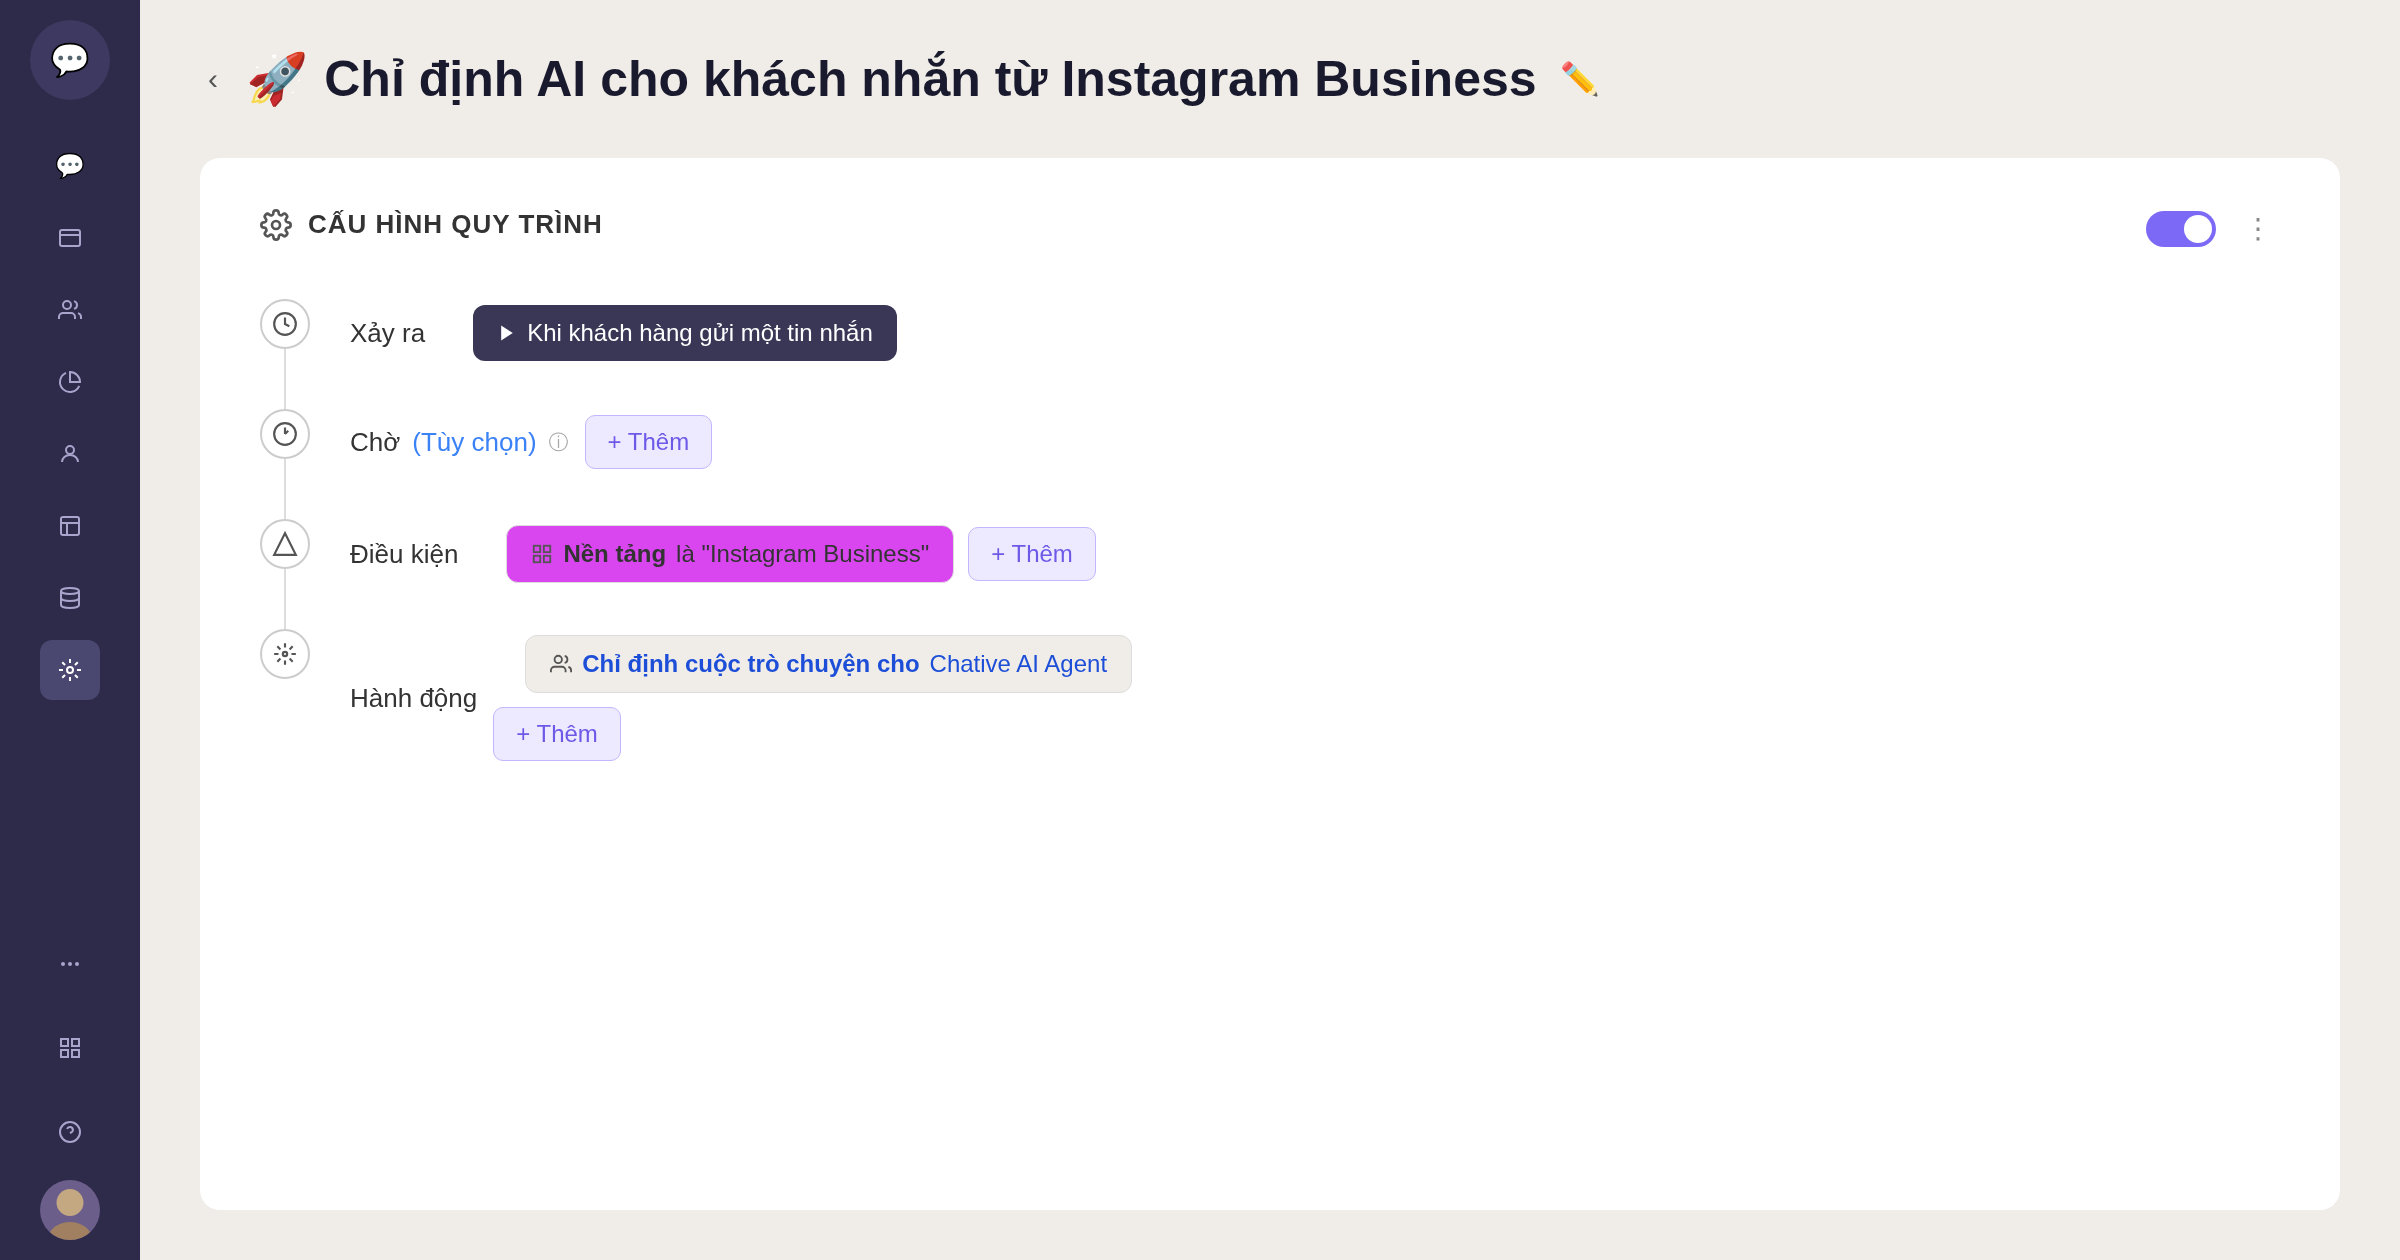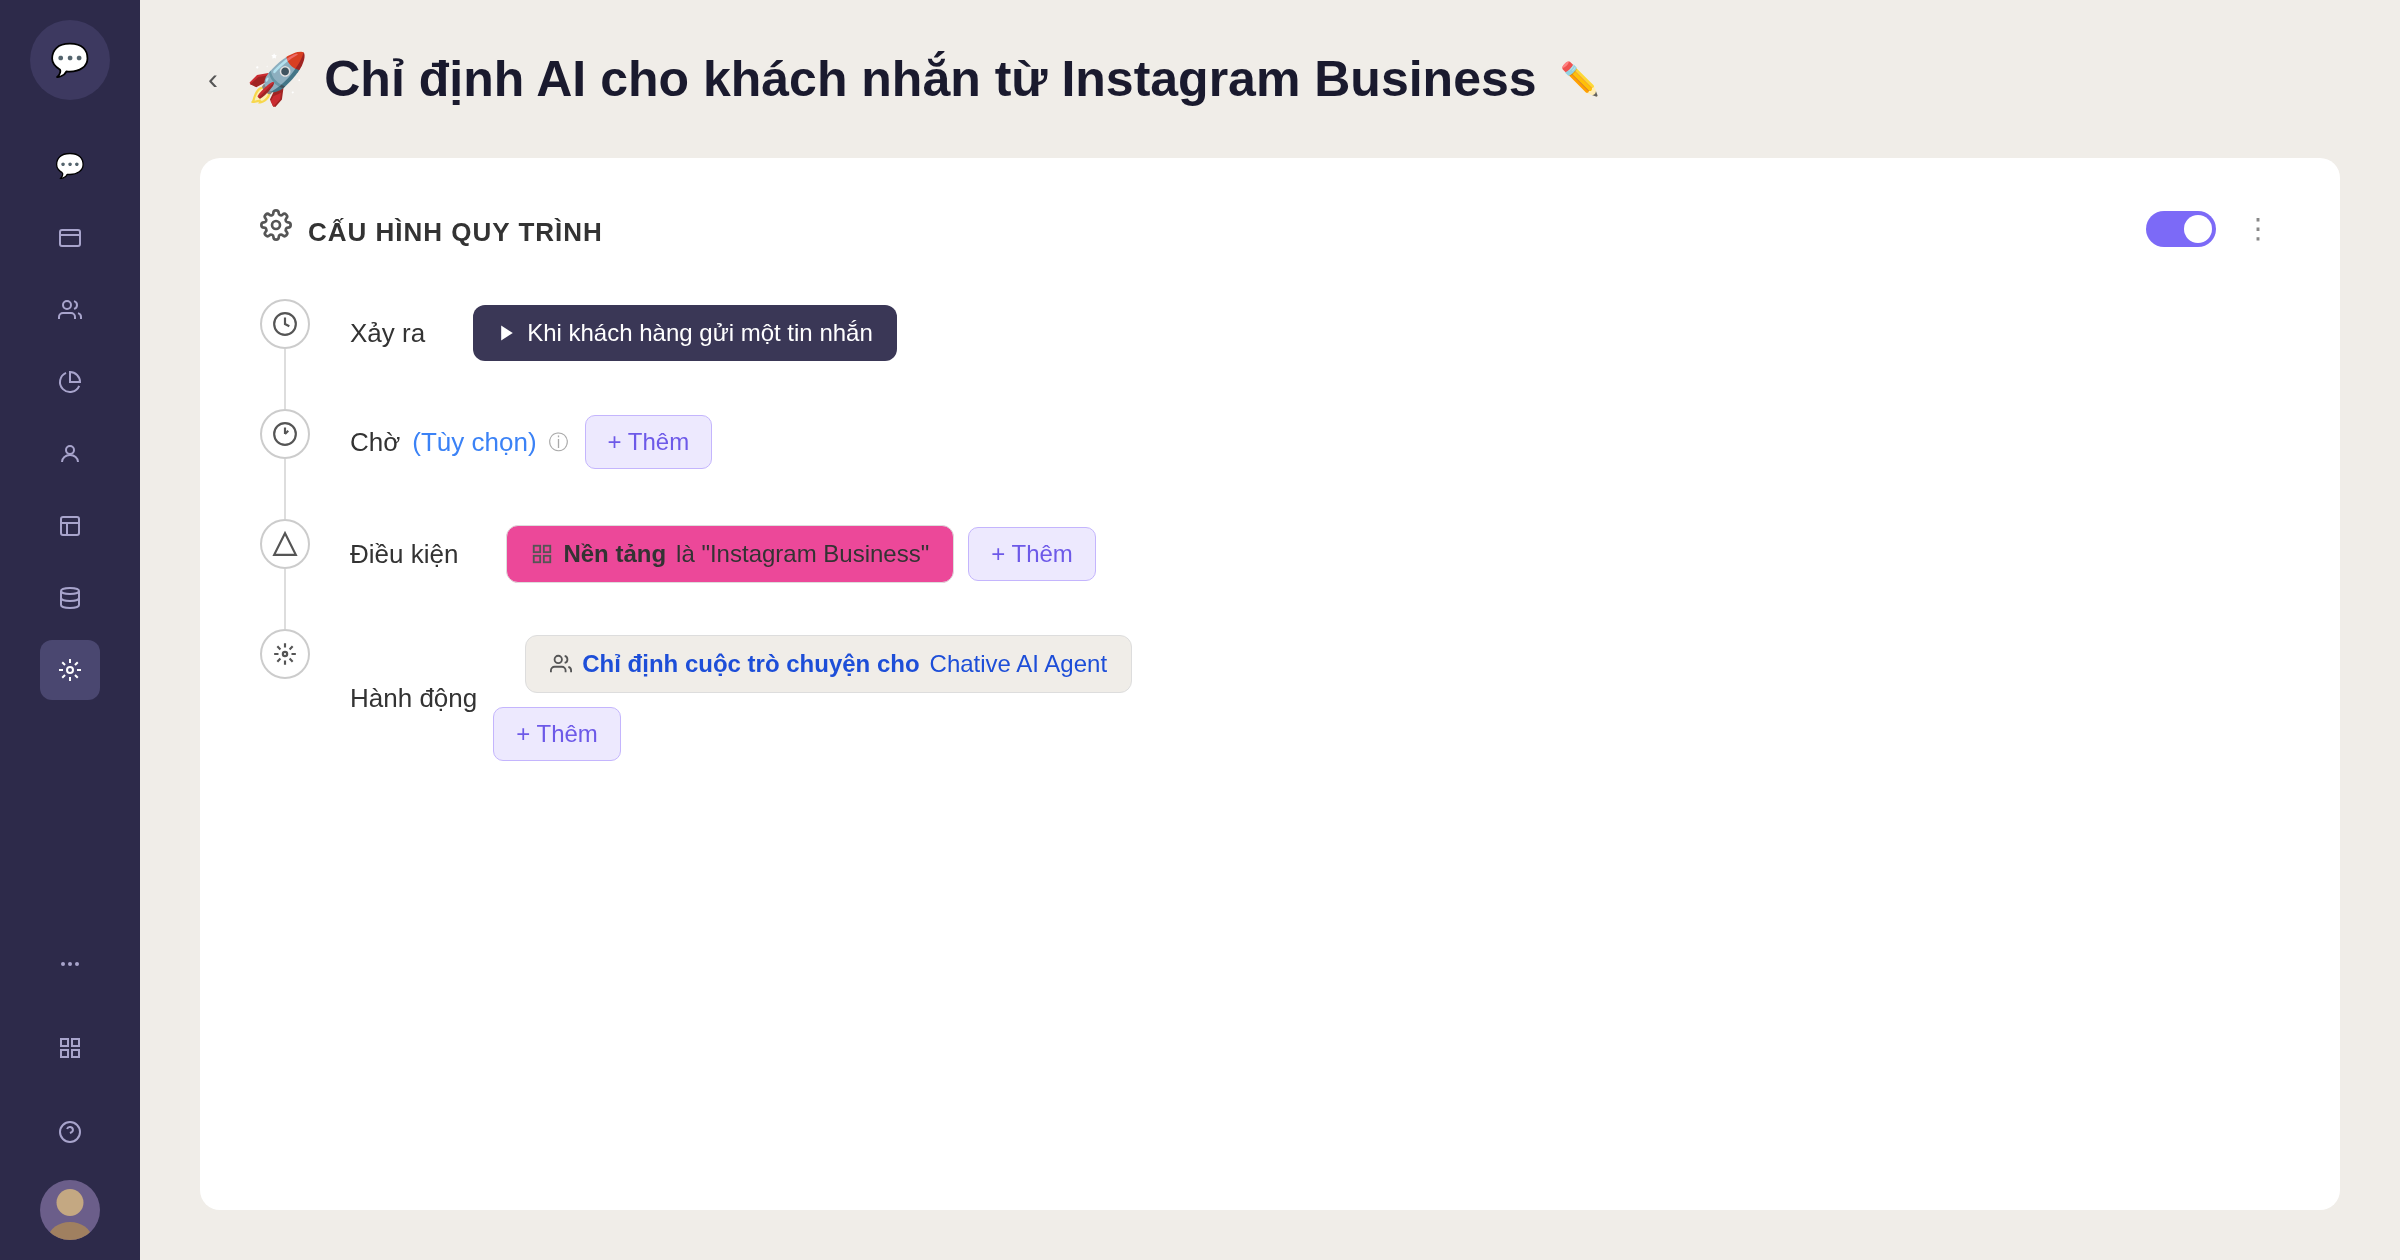--- a/index.html
+++ b/index.html
@@ -117,21 +117,21 @@
       flex: 1;
     }
     .card-header {
       display: flex;
       align-items: center;
       justify-content: space-between;
       margin-bottom: 50px;
     }
     .card-header-left {
       display: flex;
-      align-items: flex-end;
+      align-items: flex-start;
       gap: 16px;
     }
     .card-header-icon {
       font-size: 28px;
       color: #555;
     }
     .card-header-title {
       font-size: 26px;
       font-weight: 700;
       color: #333;
@@ -251,21 +251,21 @@
       font-size: 24px;
       font-weight: 500;
       cursor: pointer;
       margin-left: 32px;
     }
     .chip-dark {
       background: #3a3756;
       color: #fff;
     }
     .chip-condition {
-      background: #ec4899;
+      background: #d946ef;
       color: #333;
       border: 1.5px solid #ddd;
     }
     .chip-action {
       background: #f0ede8;
       color: #1d4ed8;
       border: 1.5px solid #ddd;
     }
     .chip-bold {
       font-weight: 700;

